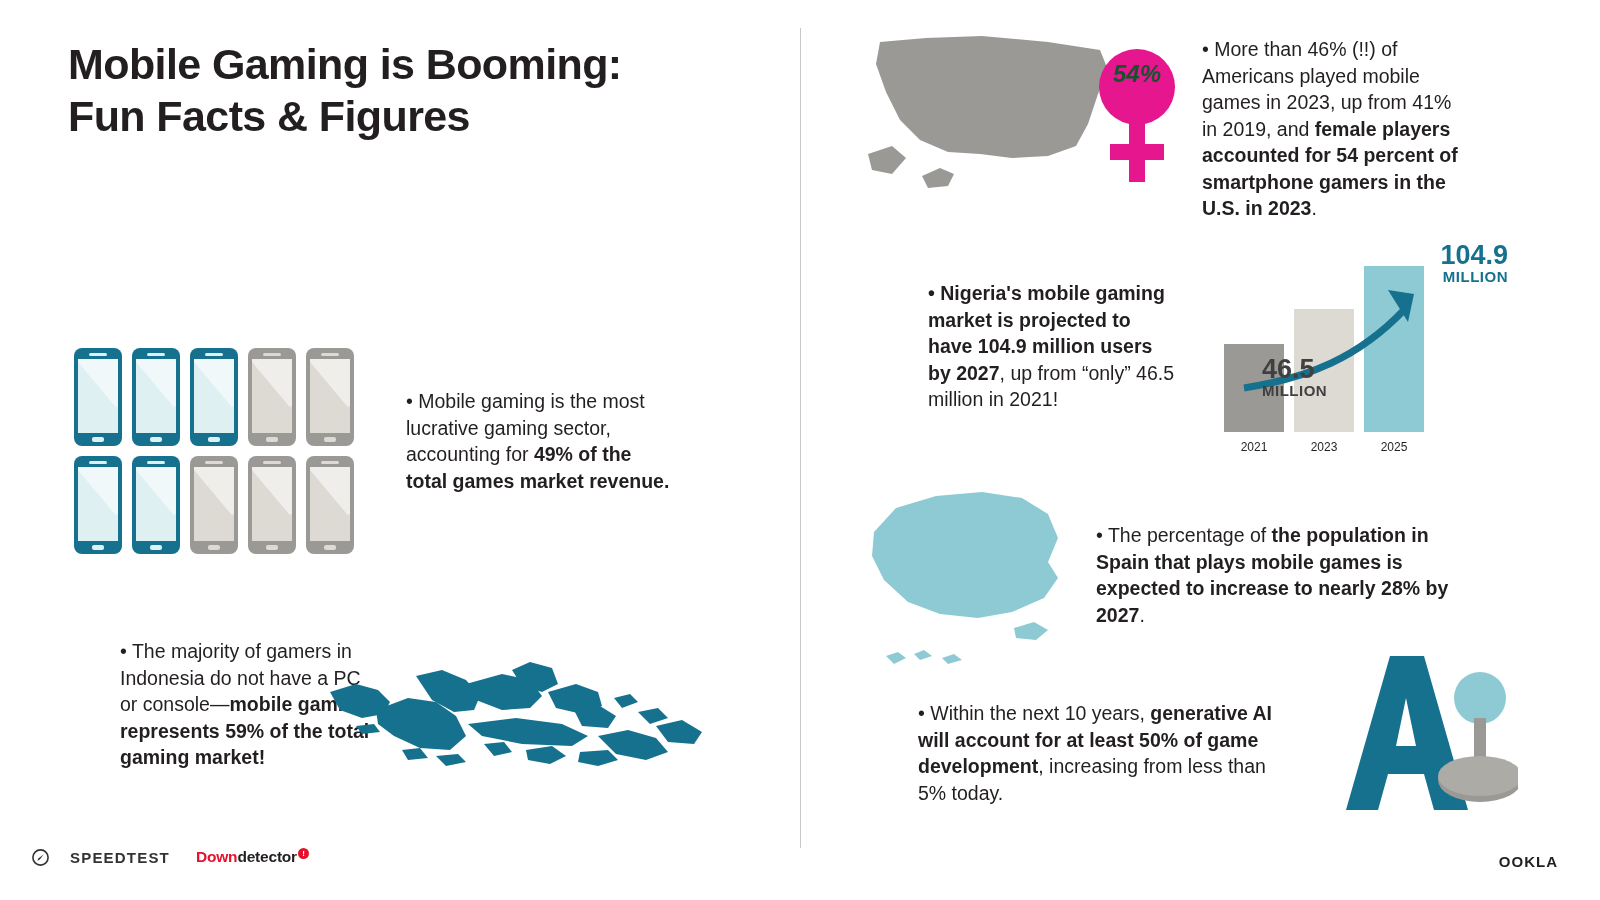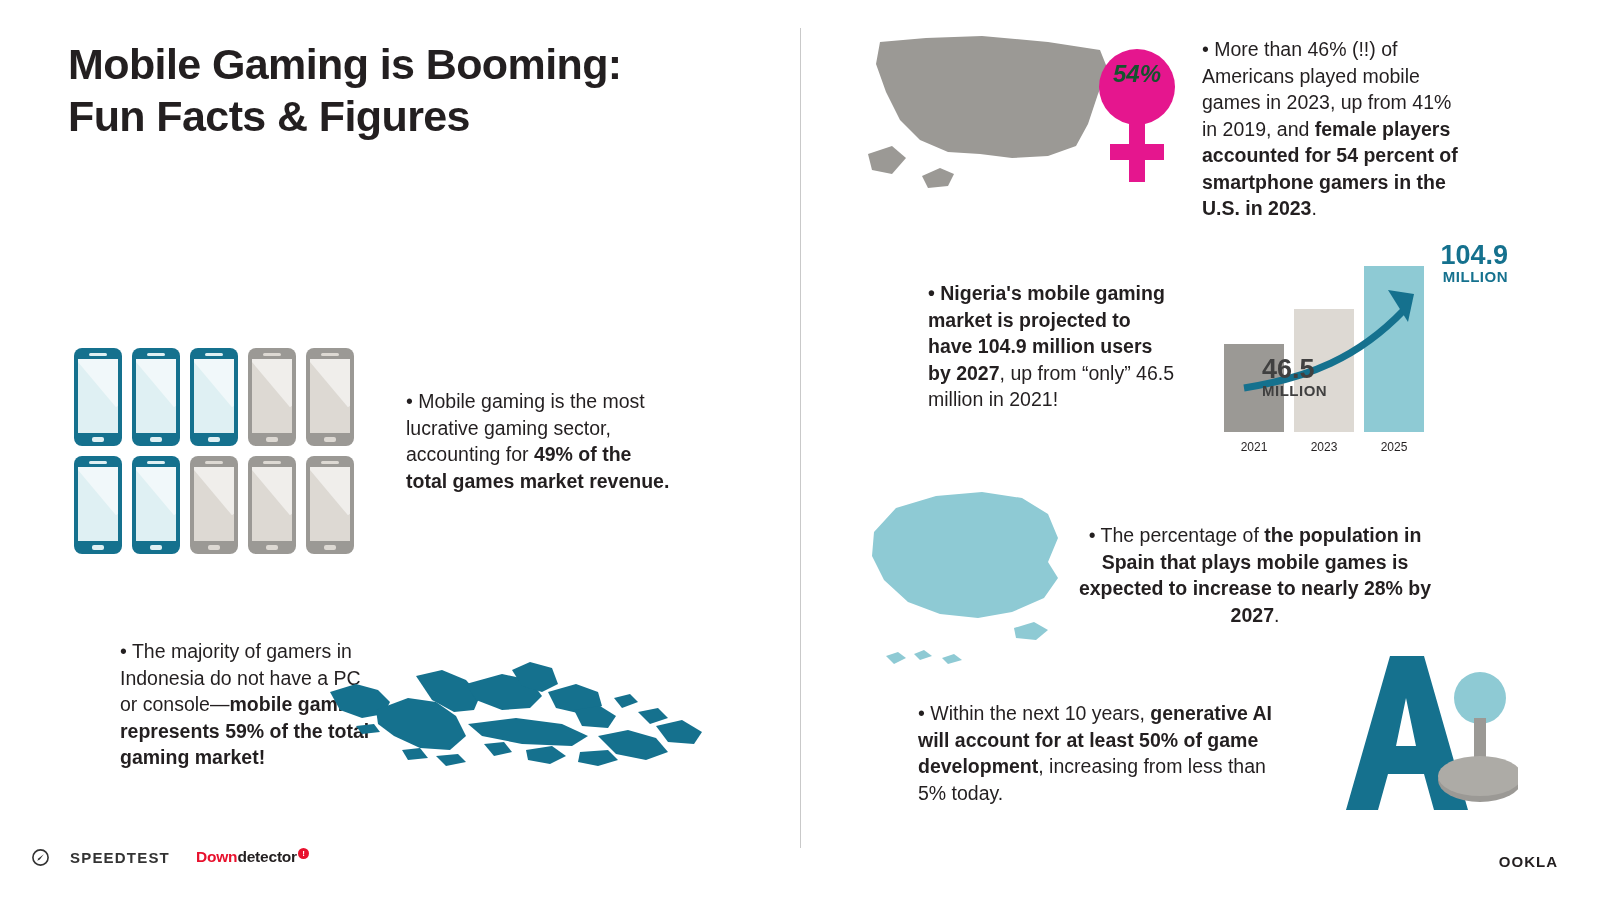--- a/index.html
+++ b/index.html
@@ -232,24 +232,23 @@
 
   .spain {
     position: absolute;
     left: 862px;
     top: 478px;
     width: 210px;
     height: 200px;
   }
   .fact-6 {
     position: absolute;
-    left: 1070px;
+    left: 1096px;
     top: 522px;
     width: 370px;
-    text-align: center;
   }
 
   .fact-7 {
     position: absolute;
     left: 918px;
     top: 700px;
     width: 380px;
   }
 
   .ai-art {

